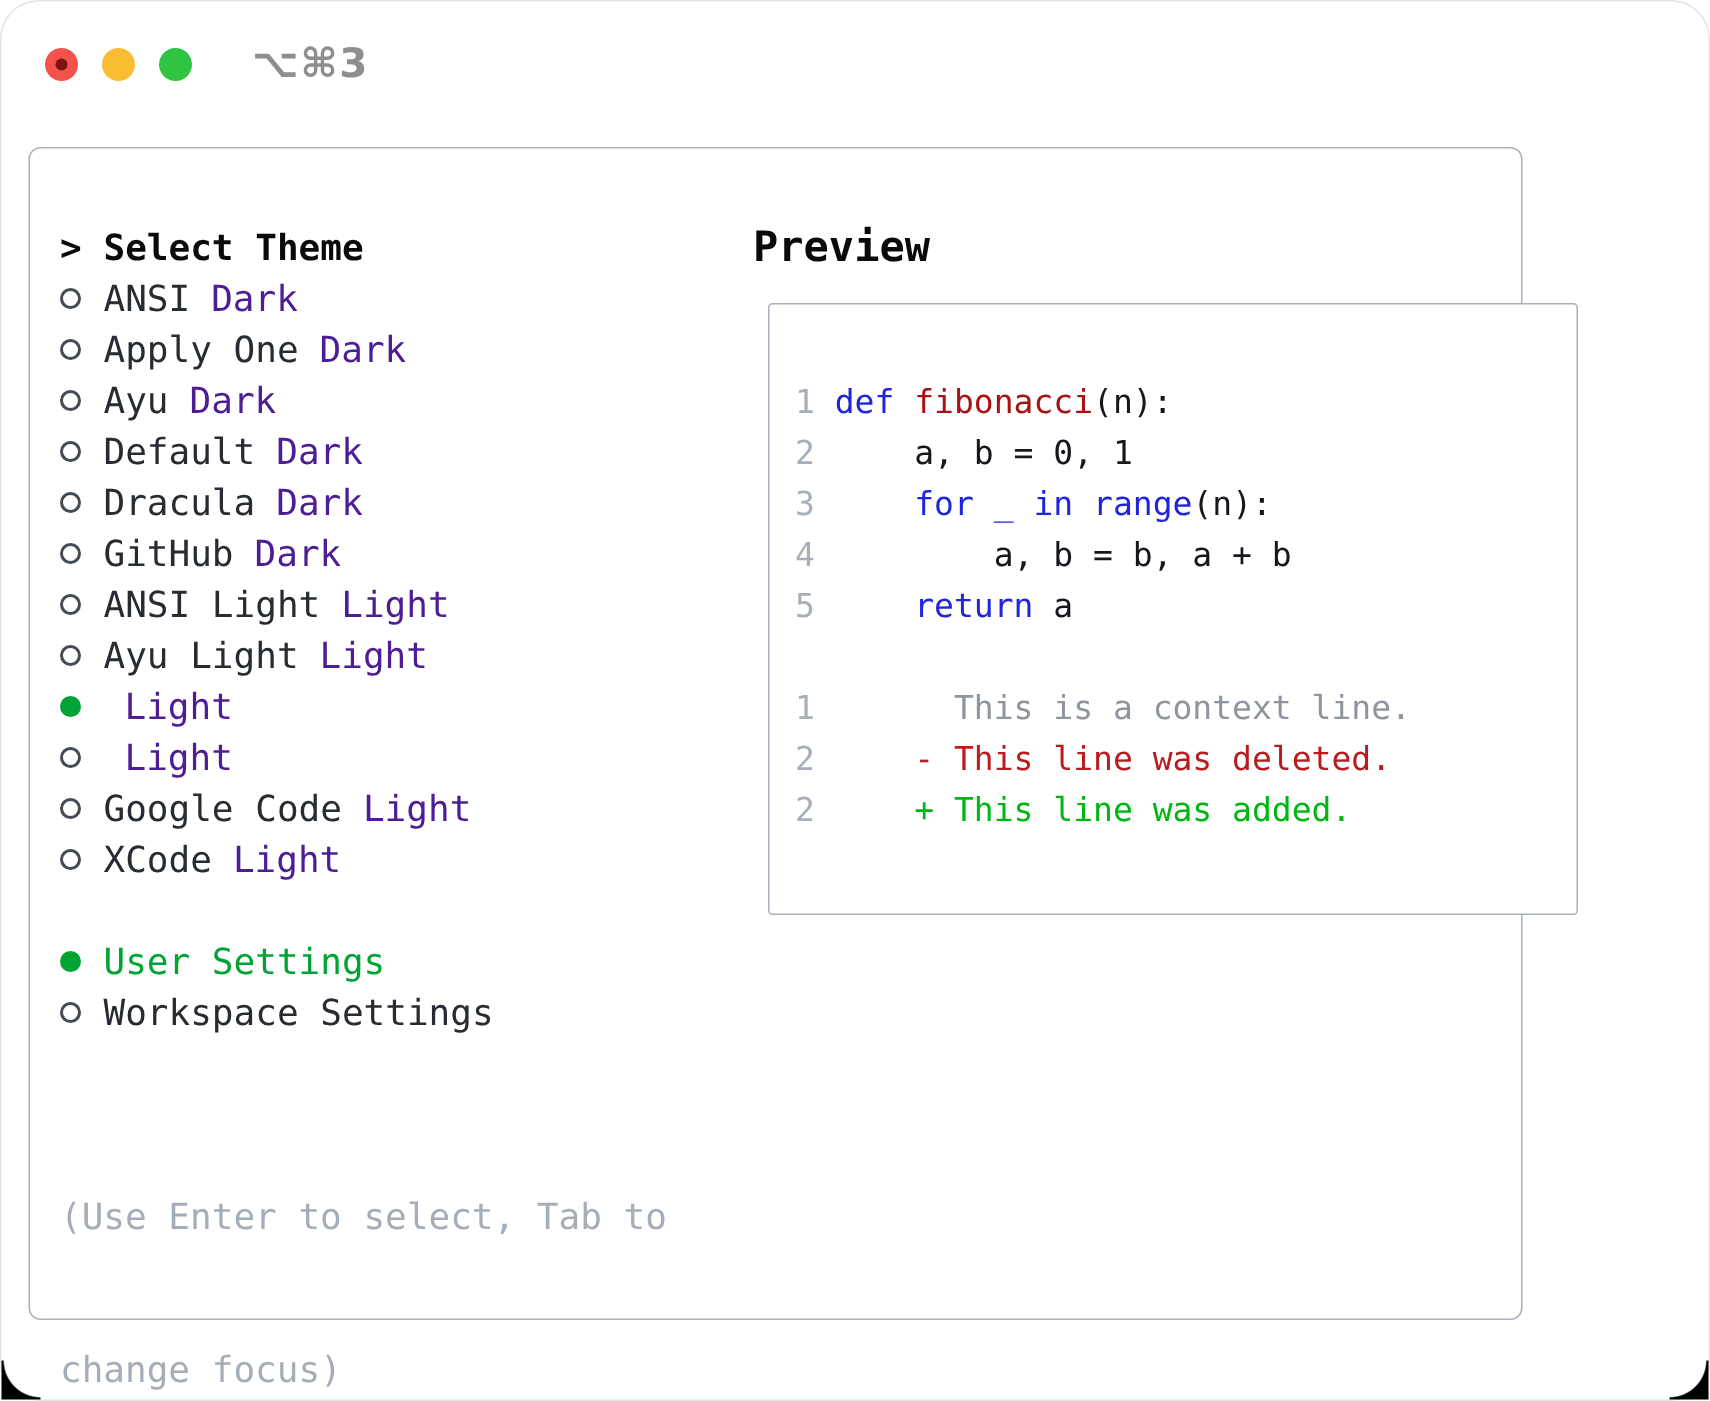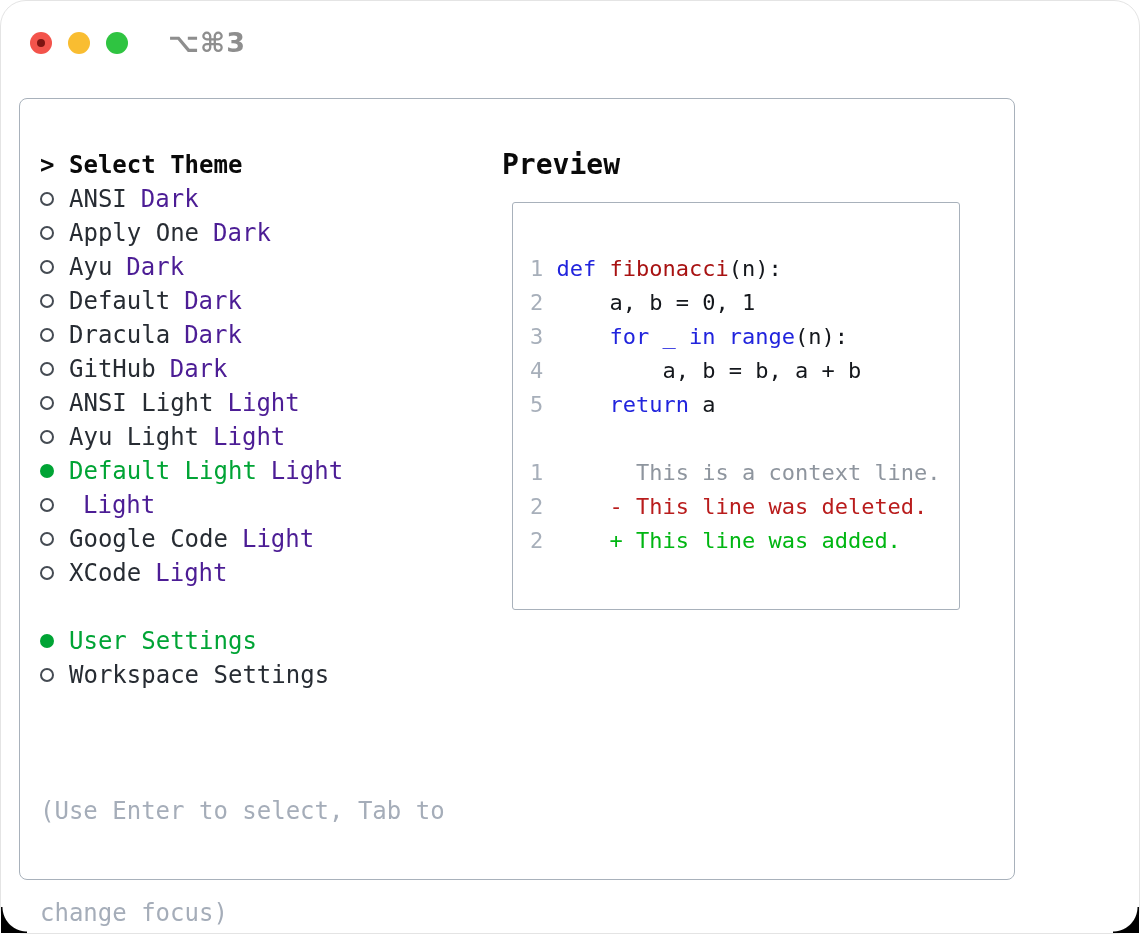--- a/index.html
+++ b/index.html
@@ -43,21 +43,21 @@
   .tag  { color:#4c1d95; margin-left:14px; }
   .row.selected .name  { color:#00a435; }
   .row.selected .radio { background:#00a435; border-color:#00a435; }
   .spacer { height:34px; }
   .section-label { color:#0a0a0a; }
   .help { color:#a5adb9; line-height:34px; white-space:pre; }
 
   
   .preview-label { position:absolute; left:482px; top:49px; height:34px; line-height:34px;
                    font-size:28px; font-weight:bold; color:#0a0a0a; }
-  .preview-box { position:absolute; left:492px; top:103px; width:448px; height:408px;
+  .preview-box { position:absolute; left:492px; top:103px; width:540px; height:408px;
                  border:1.5px solid #a8b1bb; border-radius:3px; background:#fff;
                  padding:49px 0 0 17px; overflow:hidden; }
   .code-line { height:34px; line-height:34px; font-size:22px; white-space:pre; }
   .tok-num   { color:#a7afba; }
   .tok-kw    { color:#2124dd; }
   .tok-fn    { color:#a81212; }
   .tok-plain { color:#14171c; }
   .tok-ctx   { color:#8e959e; }
   .tok-del   { color:#b91c1c; }
   .tok-add   { color:#00b612; }
@@ -100,21 +100,21 @@
       <div class="row">
         <span class="marker"><span class="radio"></span></span><span class="name">GitHub</span><span class="tag">Dark</span>
       </div>
       <div class="row">
         <span class="marker"><span class="radio"></span></span><span class="name">ANSI Light</span><span class="tag">Light</span>
       </div>
       <div class="row">
         <span class="marker"><span class="radio"></span></span><span class="name">Ayu Light</span><span class="tag">Light</span>
       </div>
       <div class="row selected">
-        <span class="marker"><span class="radio"></span></span><span class="name">Default Light</span><span class="tag">Light</span>
+        <span class="marker"><span class="radio"></span></span><span class="tag">Light</span>
       </div>
       <div class="row">
         <span class="marker"><span class="radio"></span></span><span class="tag">Light</span>
       </div>
       <div class="row">
         <span class="marker"><span class="radio"></span></span><span class="name">Google Code</span><span class="tag">Light</span>
       </div>
       <div class="row">
         <span class="marker"><span class="radio"></span></span><span class="name">XCode</span><span class="tag">Light</span>
       </div>

